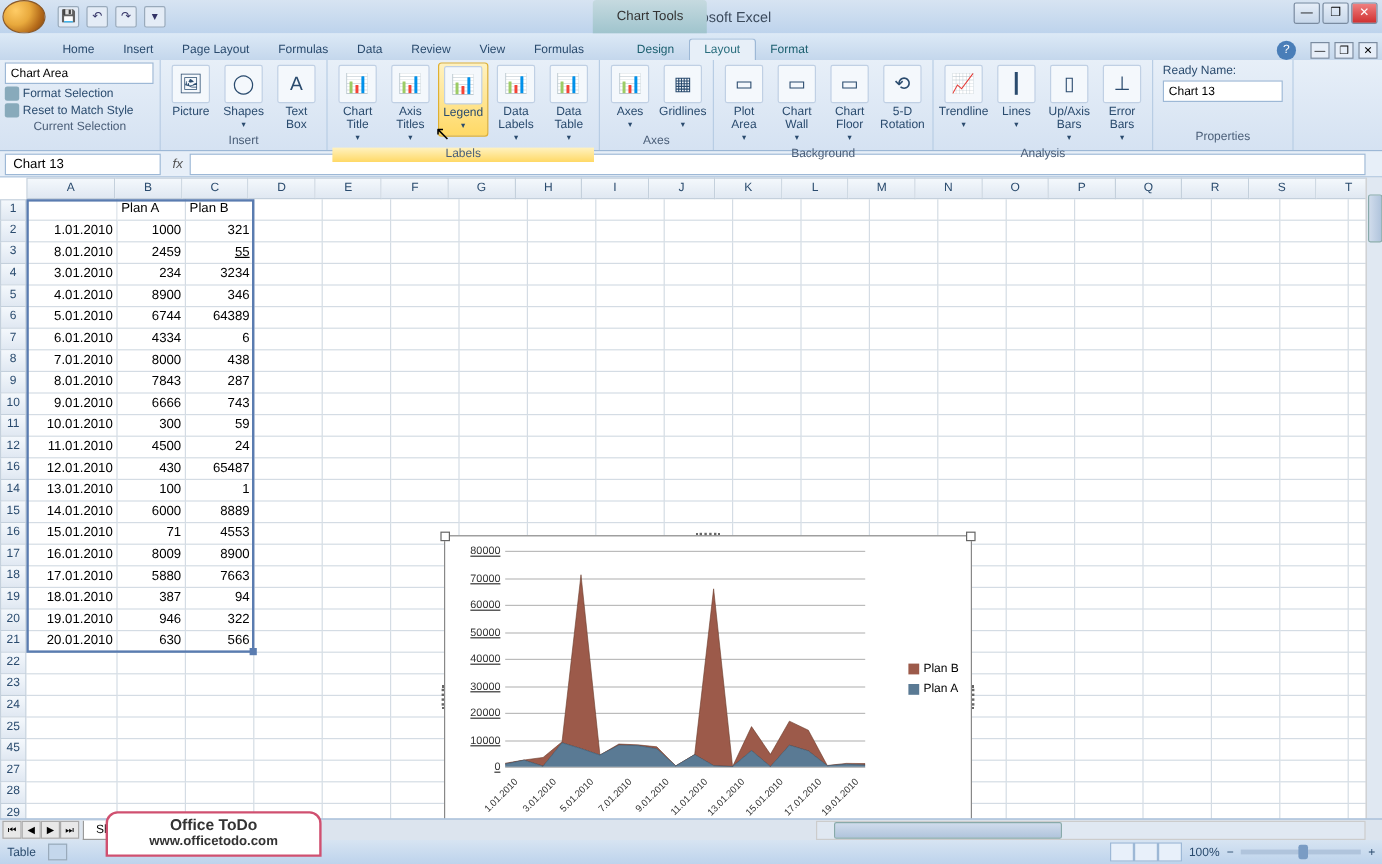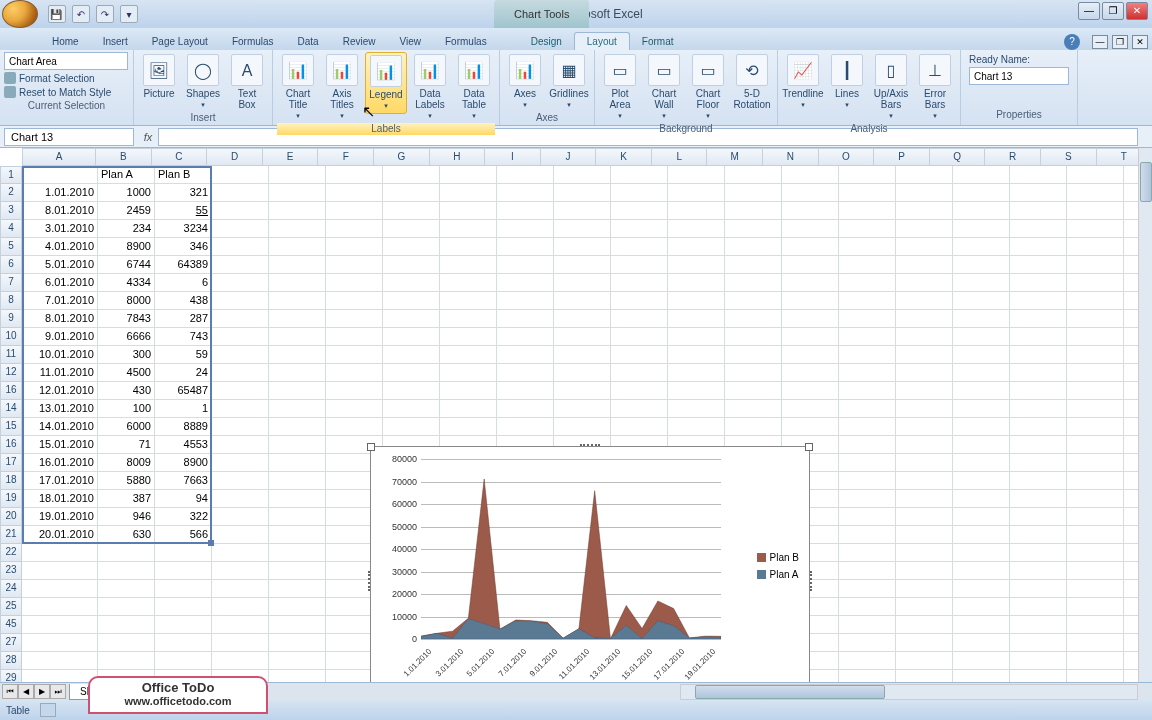--- a/index.html
+++ b/index.html
@@ -69,21 +69,21 @@
 .chart-container { position: absolute; left: 370px; top: 298px; width: 440px; height: 270px; background: #fff; border: 1px solid #888; }
 .chart-handle { position: absolute; width: 8px; height: 8px; background: #fff; border: 1px solid #666; }
 .chart-handle.tl { left: -4px; top: -4px; } .chart-handle.tr { right: -4px; top: -4px; }
 .chart-handle.bl { left: -4px; bottom: -4px; } .chart-handle.br { right: -4px; bottom: -4px; }
 .chart-handle.tm { left: 50%; top: -3px; width: 20px; height: 4px; margin-left: -10px; border-top: 2px dotted #666; border-bottom: none; border-left: none; border-right: none; background: none; }
 .chart-handle.bm { left: 50%; bottom: -3px; width: 20px; height: 4px; margin-left: -10px; border-bottom: 2px dotted #666; border-top: none; border-left: none; border-right: none; background: none; }
 .chart-handle.ml { left: -3px; top: 50%; width: 4px; height: 20px; margin-top: -10px; border-left: 2px dotted #666; border-right: none; border-top: none; border-bottom: none; background: none; }
 .chart-handle.mr { right: -3px; top: 50%; width: 4px; height: 20px; margin-top: -10px; border-right: 2px dotted #666; border-left: none; border-top: none; border-bottom: none; background: none; }
 .plot-area { position: absolute; left: 50px; top: 12px; width: 300px; height: 180px; }
 .y-axis { position: absolute; left: 12px; top: 12px; width: 36px; height: 180px; }
-.y-tick { position: absolute; right: 2px; font-size: 9px; color: #333; transform: translateY(-50%); }
+.y-tick { position: absolute; right: 2px; font-size: 9px; color: #333; transform: translateY(-50%); text-decoration: underline; }
 .gridline { position: absolute; left: 0; width: 100%; border-top: 1px solid #bbb; }
 .x-axis { position: absolute; left: 50px; top: 194px; width: 300px; height: 50px; }
 .x-tick { position: absolute; font-size: 8px; color: #333; transform: rotate(-45deg) translateX(-100%); transform-origin: left top; white-space: nowrap; }
 .legend { position: absolute; right: 10px; top: 105px; font-size: 10px; }
 .legend-item { display: flex; align-items: center; gap: 4px; margin-bottom: 6px; }
 .legend-swatch { width: 9px; height: 9px; }
 .area-svg { position: absolute; left: 0; top: 0; width: 100%; height: 100%; }
 
 
 .sheet-tab-bar { position: absolute; left: 0; bottom: 20px; height: 18px; width: 100%; background: #dce4ee; border-top: 1px solid #9db8d6; display: flex; align-items: center; }
@@ -1070,18 +1070,31 @@
   </div>
   <div class="sheet-tab">She</div>
   <div class="scroll-h">
     <div class="scroll-h-thumb"></div>
   </div>
 </div>
 
 <div class="statusbar">
   <span>Table</span>
   <span style="margin-left:10px;width:16px;height:14px;background:#c4d7ec;border:1px solid #9ab;"></span>
+  <div class="status-right">
+    <div class="view-btns">
+      <div class="view-btn"></div>
+      <div class="view-btn"></div>
+      <div class="view-btn"></div>
+    </div>
+    <span>100%</span>
+    <span>−</span>
+    <div class="zoom-slider">
+        <div class="zoom-thumb"></div>
+      </div>
+    <span>+</span>
+  </div>
 </div>
 
 <div class="watermark">
   <div class="watermark-title">Office ToDo</div>
   <div class="watermark-url">www.officetodo.com</div>
 </div>
 
 </body></html>

